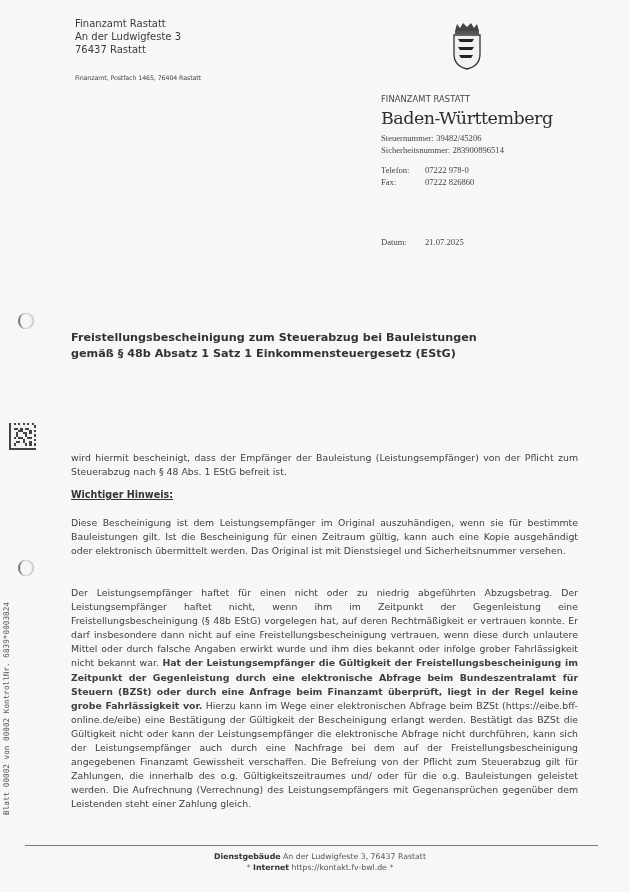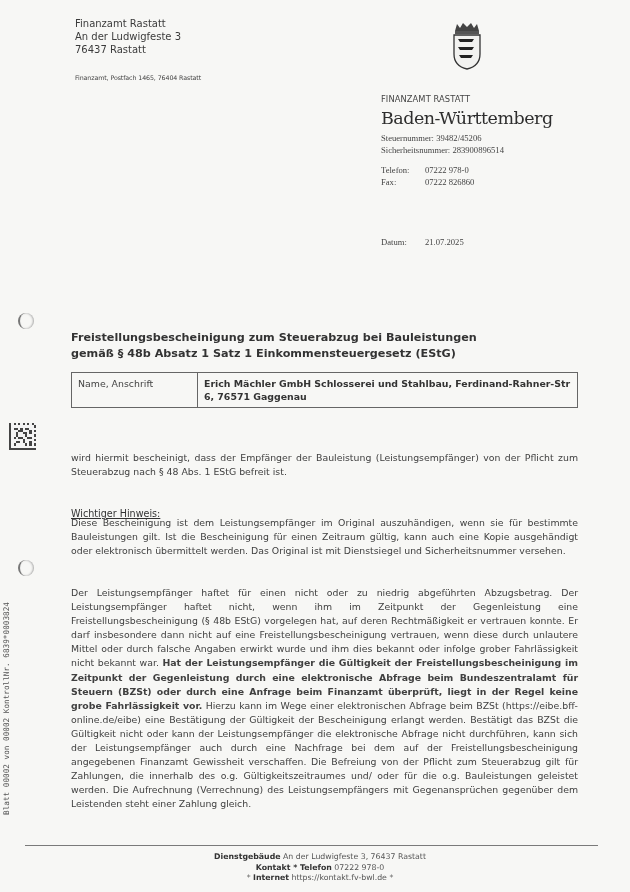--- a/index.html
+++ b/index.html
@@ -19,21 +19,21 @@
   .meta .lbl { display: inline-block; width: 44px; }
   .title { left: 71px; top: 330px; font-size: 11.2px; line-height: 16px; font-weight: bold; color: #333; }
   table.info {
     position: absolute; left: 71px; top: 372px; width: 507px;
     border-collapse: collapse; font-size: 9.4px; color: #333;
   }
   table.info td { border: 1.3px solid #666; padding: 4px 6px; vertical-align: top; line-height: 13px; }
   table.info td.k { width: 113px; color: #444; }
   table.info td.v { font-weight: bold; }
   .para { left: 71px; width: 507px; font-size: 9.35px; line-height: 14.1px; text-align: justify; color: #404040; }
-  .hint { left: 71px; top: 508px; font-size: 9.6px; font-weight: normal; text-decoration: underline; color: #333; }
+  .hint { left: 71px; top: 489px; font-size: 9.6px; font-weight: bold; text-decoration: underline; color: #333; }
   .rule { left: 25px; top: 845px; width: 573px; height: 1px; background: #7a7a7a; }
   .footer { left: 150px; width: 340px; top: 852px; text-align: center; font-size: 7.8px; line-height: 10.5px; color: #555; }
   .footer b { color: #333; }
   .vert {
     left: 2px; top: 815px; transform: rotate(-90deg); transform-origin: left top;
     font-family: "DejaVu Sans Mono", monospace; font-size: 7.7px; color: #555; white-space: nowrap;
   }
   .hole { width: 14px; height: 16px; border-radius: 50%; border-left: 2.5px solid #777; box-shadow: -1px 0 2px #aaa inset; }
   .matrix { left: 9px; top: 423px; width: 27px; height: 27px; }
 </style>
@@ -78,30 +78,25 @@
 </svg>
 <div class="abs vert">Blatt 00002 von 00002 KontrollNr. 6839*0003824</div>
 
 <div class="abs title">
   <div>Freistellungsbescheinigung zum Steuerabzug bei Bauleistungen</div>
   <div>gemäß § 48b Absatz 1 Satz 1 Einkommensteuergesetz (EStG)</div>
 </div>
 
 <table class="info">
   <tbody>
-      <tr>
-    <td class="k">Name, Anschrift</td>
-    <td class="v">Erich Mächler GmbH Schlosserei und Stahlbau, Ferdinand-Rahner-Str 6, 76571 Gaggenau</td>
-  </tr>
 </tbody>
   </table>
 
 <div class="abs para" style="top:451px;">wird hiermit bescheinigt, dass der Empfänger der Bauleistung (Leistungsempfänger) von der Pflicht zum Steuerabzug nach § 48 Abs. 1 EStG befreit ist.</div>
 <div class="abs hint">Wichtiger Hinweis:</div>
 <div class="abs para" style="top:516px;">Diese Bescheinigung ist dem Leistungsempfänger im Original auszuhändigen, wenn sie für bestimmte Bauleistungen gilt. Ist die Bescheinigung für einen Zeitraum gültig, kann auch eine Kopie ausgehändigt oder elektronisch übermittelt werden. Das Original ist mit Dienstsiegel und Sicherheitsnummer versehen.</div>
 <div class="abs para" style="top:586px;"><span>Der Leistungsempfänger haftet für einen nicht oder zu niedrig abgeführten Abzugsbetrag. Der Leistungsempfänger haftet nicht, wenn ihm im Zeitpunkt der Gegenleistung eine Freistellungsbescheinigung (§ 48b EStG) vorgelegen hat, auf deren Rechtmäßigkeit er vertrauen konnte. Er darf insbesondere dann nicht auf eine Freistellungsbescheinigung vertrauen, wenn diese durch unlautere Mittel oder durch falsche Angaben erwirkt wurde und ihm dies bekannt oder infolge grober Fahrlässigkeit nicht bekannt war. </span><b>Hat der Leistungsempfänger die Gültigkeit der Freistellungsbescheinigung im Zeitpunkt der Gegenleistung durch eine elektronische Abfrage beim Bundeszentralamt für Steuern (BZSt) oder durch eine Anfrage beim Finanzamt überprüft, liegt in der Regel keine grobe Fahrlässigkeit vor.</b><span> Hierzu kann im Wege einer elektronischen Abfrage beim BZSt (https://eibe.bff-online.de/eibe) eine Bestätigung der Gültigkeit der Bescheinigung erlangt werden. Bestätigt das BZSt die Gültigkeit nicht oder kann der Leistungsempfänger die elektronische Abfrage nicht durchführen, kann sich der Leistungsempfänger auch durch eine Nachfrage bei dem auf der Freistellungsbescheinigung angegebenen Finanzamt Gewissheit verschaffen. Die Befreiung von der Pflicht zum Steuerabzug gilt für Zahlungen, die innerhalb des o.g. Gültigkeitszeitraumes und/ oder für die o.g. Bauleistungen geleistet werden. Die Aufrechnung (Verrechnung) des Leistungsempfängers mit Gegenansprüchen gegenüber dem Leistenden steht einer Zahlung gleich.</span></div>
 
 <div class="abs rule"></div>
 <div class="abs footer">
   <div><b>Dienstgebäude</b><span> An der Ludwigfeste 3, 76437 Rastatt</span></div>
-  <div><b>Kontakt * Telefon</b><span> 07222 978-0</span></div>
   <div><span>* </span><b>Internet</b><span> https://kontakt.fv-bwl.de *</span></div>
 </div>
 
 </body></html>

